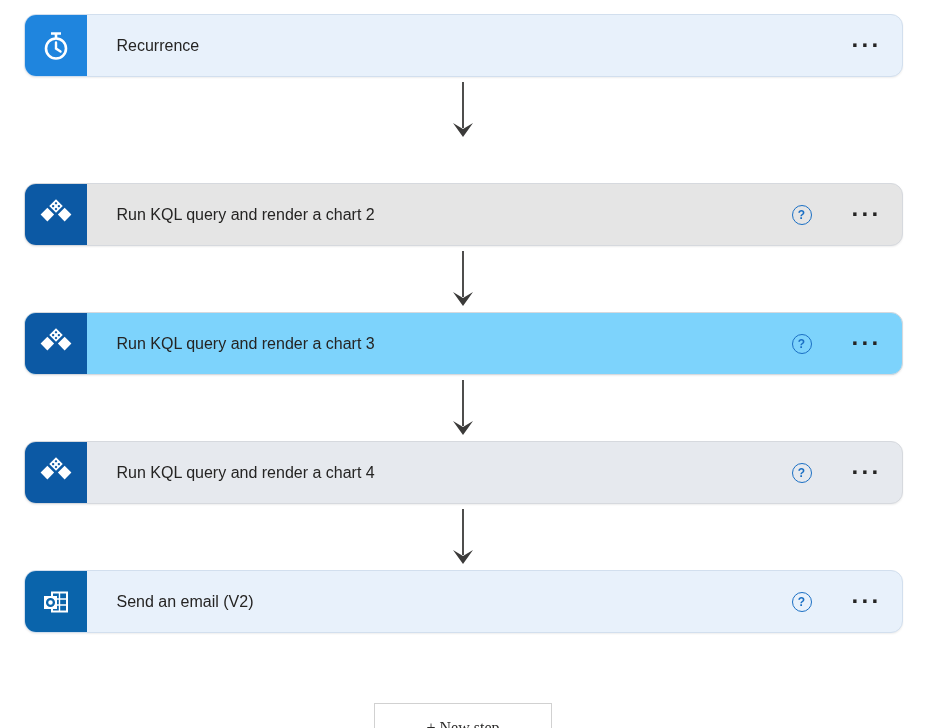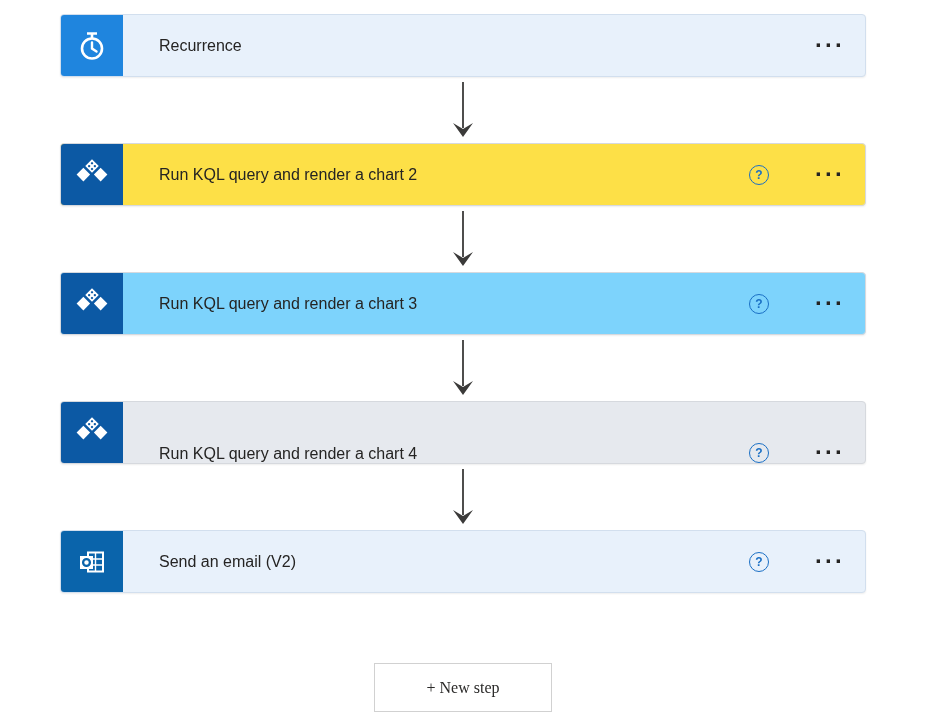--- a/index.html
+++ b/index.html
@@ -15,30 +15,29 @@
   }
 
   .steps {
     display: flex;
     flex-direction: column;
     align-items: center;
     padding-top: 14px;
   }
 
   .step-card {
-    width: 806px;
+    width: 879px;
     height: 63px;
     display: flex;
     align-items: center;
     border: 1px solid #d6d9de;
-    border-radius: 4px;
+    border-radius: 12px;
     overflow: hidden;
     box-shadow: 0 1px 2px rgba(0,0,0,0.07);
     cursor: pointer;
-    gap: 6px;
   }
 
   .icon-tile {
     width: 62px;
     align-self: stretch;
     flex: 0 0 62px;
     display: flex;
     align-items: center;
     justify-content: center;
   }
@@ -136,21 +135,21 @@
     </button>
   </div>
 
   <div class="arrow">
     <svg width="26" height="56" viewBox="0 0 26 56">
       <line x1="13" y1="0" x2="13" y2="46" stroke="currentColor" stroke-width="1.8"></line>
       <path d="M3 41 L13 55 L23 41 L13 47 Z" fill="currentColor"></path>
     </svg>
   </div>
 
-  <div class="step-card" style="background: #fde047; border-color: rgb(214, 217, 222);">
+  <div class="step-card" style="background: #e5e5e5; border-color: rgb(214, 217, 222); margin-top: 40px;">
     <div class="icon-tile" style="background: rgb(12, 89, 164);">
           <svg viewBox="0 0 32 32" width="34" height="34">
     <g fill="#ffffff" transform="rotate(45 16 16)">
       <rect x="5.5" y="5.5" width="9" height="9"></rect>
       <rect x="17" y="5.5" width="9" height="9"></rect>
       <rect x="5.5" y="17" width="9" height="9"></rect>
     </g>
     <g fill="#0c59a4" transform="rotate(45 16 16)">
       <circle cx="8.2" cy="8.2" r="1.1"></circle>
       <circle cx="12" cy="8.2" r="1.1"></circle>
@@ -198,21 +197,21 @@
     </button>
   </div>
 
   <div class="arrow">
     <svg width="26" height="56" viewBox="0 0 26 56">
       <line x1="13" y1="0" x2="13" y2="46" stroke="currentColor" stroke-width="1.8"></line>
       <path d="M3 41 L13 55 L23 41 L13 47 Z" fill="currentColor"></path>
     </svg>
   </div>
 
-  <div class="step-card" style="background: rgb(230, 233, 238); border-color: rgb(214, 217, 222); align-items: flex-end;">
+  <div class="step-card" style="background: rgb(230, 233, 238); border-color: rgb(214, 217, 222);">
     <div class="icon-tile" style="background: rgb(12, 89, 164);">
           <svg viewBox="0 0 32 32" width="34" height="34">
     <g fill="#ffffff" transform="rotate(45 16 16)">
       <rect x="5.5" y="5.5" width="9" height="9"></rect>
       <rect x="17" y="5.5" width="9" height="9"></rect>
       <rect x="5.5" y="17" width="9" height="9"></rect>
     </g>
     <g fill="#0c59a4" transform="rotate(45 16 16)">
       <circle cx="8.2" cy="8.2" r="1.1"></circle>
       <circle cx="12" cy="8.2" r="1.1"></circle>

